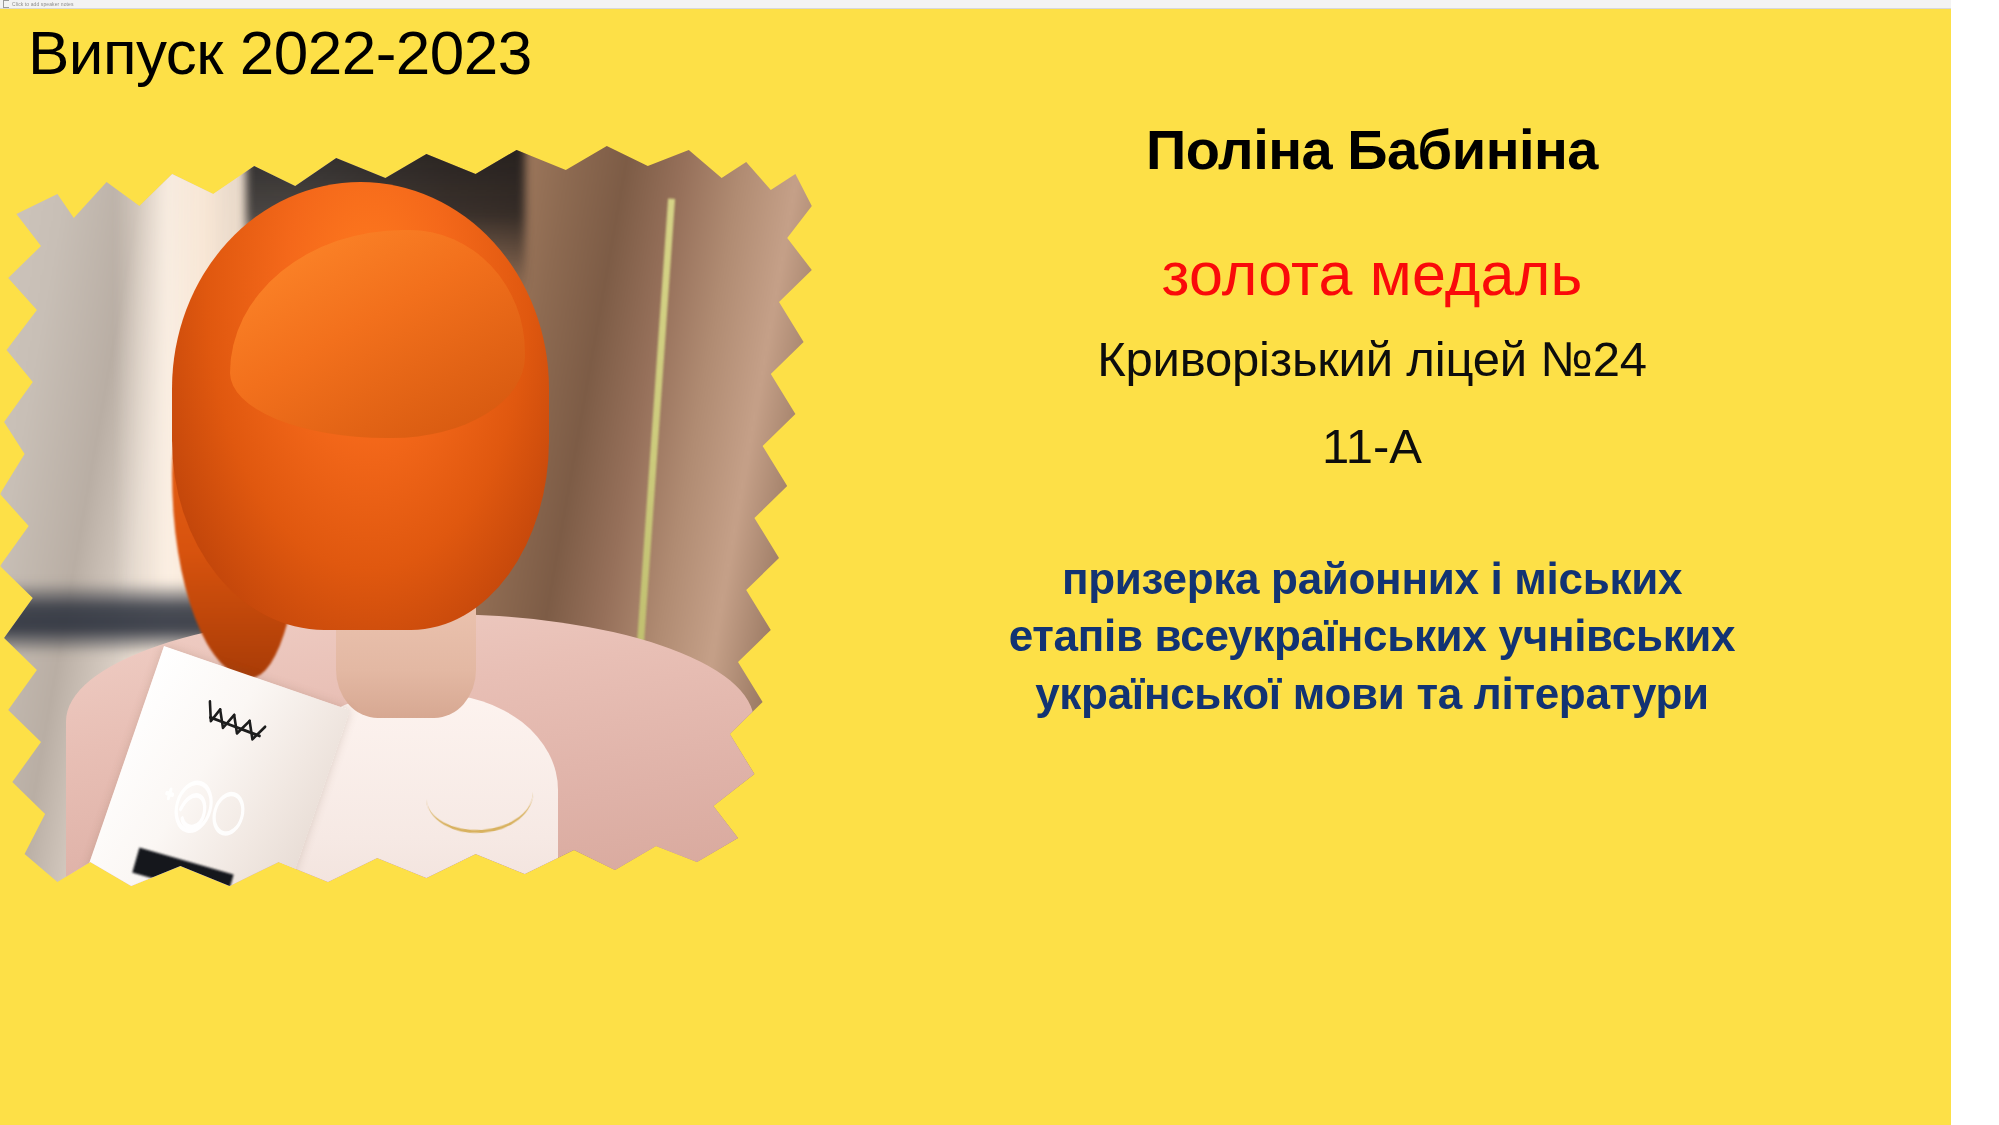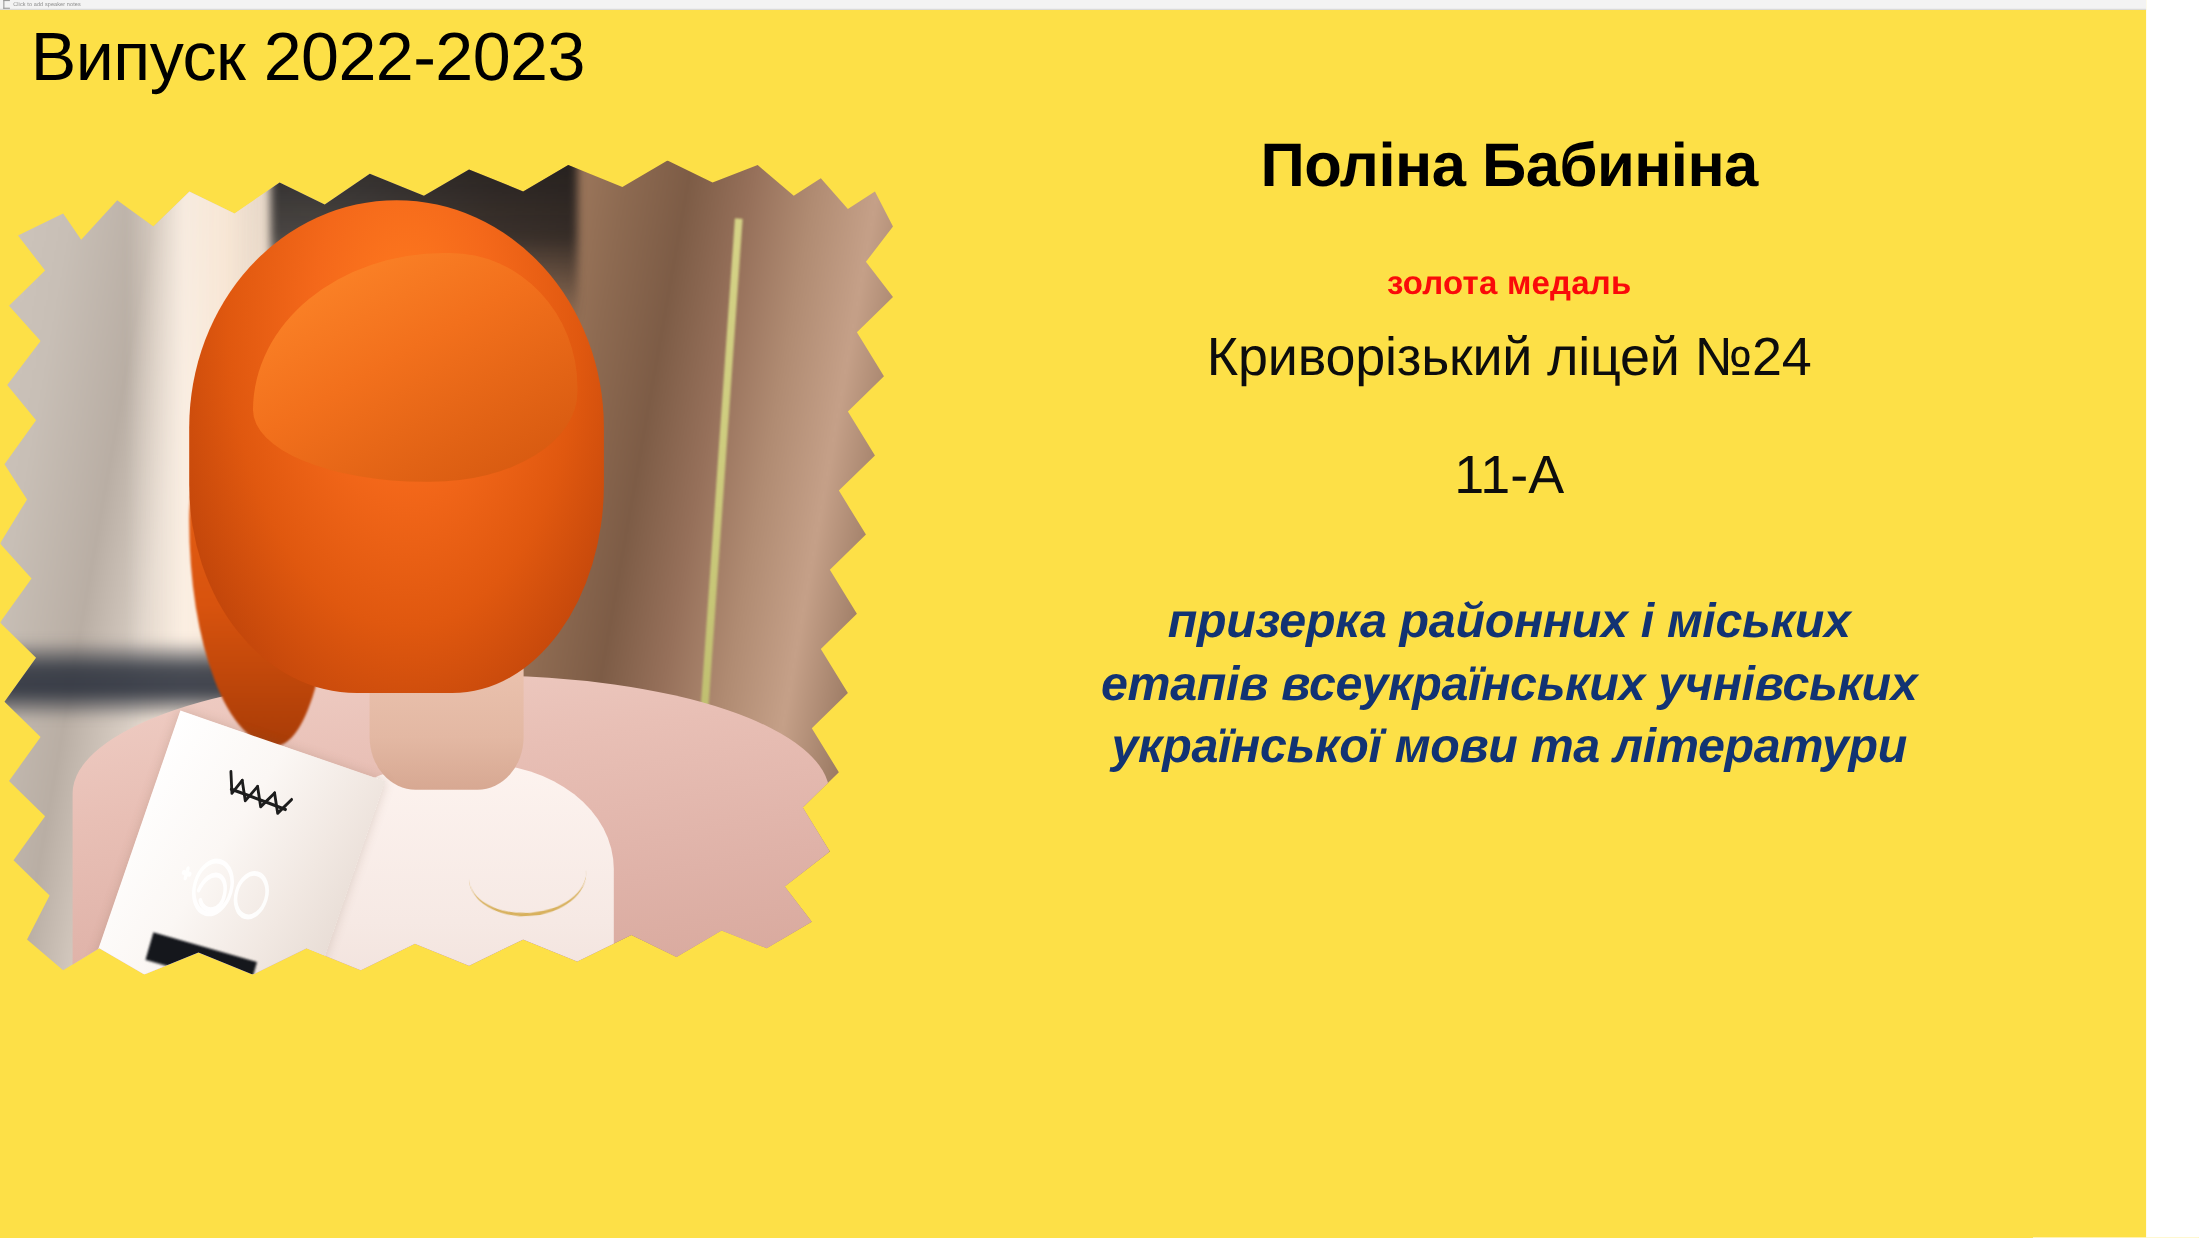--- a/index.html
+++ b/index.html
@@ -364,49 +364,48 @@
     font-size: 56px;
     font-weight: bold;
     color: #000000;
     line-height: 1.06;
     letter-spacing: -0.5px;
     margin: 0;
     white-space: nowrap;
   }
   .medal {
     margin-top: 62px;
-    font-size: 30px;
-    font-weight: bold;
+    font-size: 61px;
+    font-weight: normal;
     color: #fa0a0a;
     line-height: 1.1;
     letter-spacing: .2px;
   }
   .school {
     margin-top: 24px;
     font-size: 49px;
     font-weight: 400;
     color: #0d0d0d;
     line-height: 1.12;
     letter-spacing: -0.2px;
   }
   .grade {
-    margin-top: 52px;
+    margin-top: 32px;
     font-size: 49px;
     font-weight: 400;
     color: #0d0d0d;
     line-height: 1.12;
   }
   .awards {
     margin-top: 76px;
     font-size: 44px;
     font-weight: bold;
     color: #123373;
     line-height: 1.30;
     letter-spacing: -0.3px;
-    font-style: italic;
   }
   .awards .ln { display: block; white-space: nowrap; }
 </style>
 </head>
 <body>
 
 <div class="slide">
 
   <div class="edit-hint">
     <span class="hint-flag"></span>

